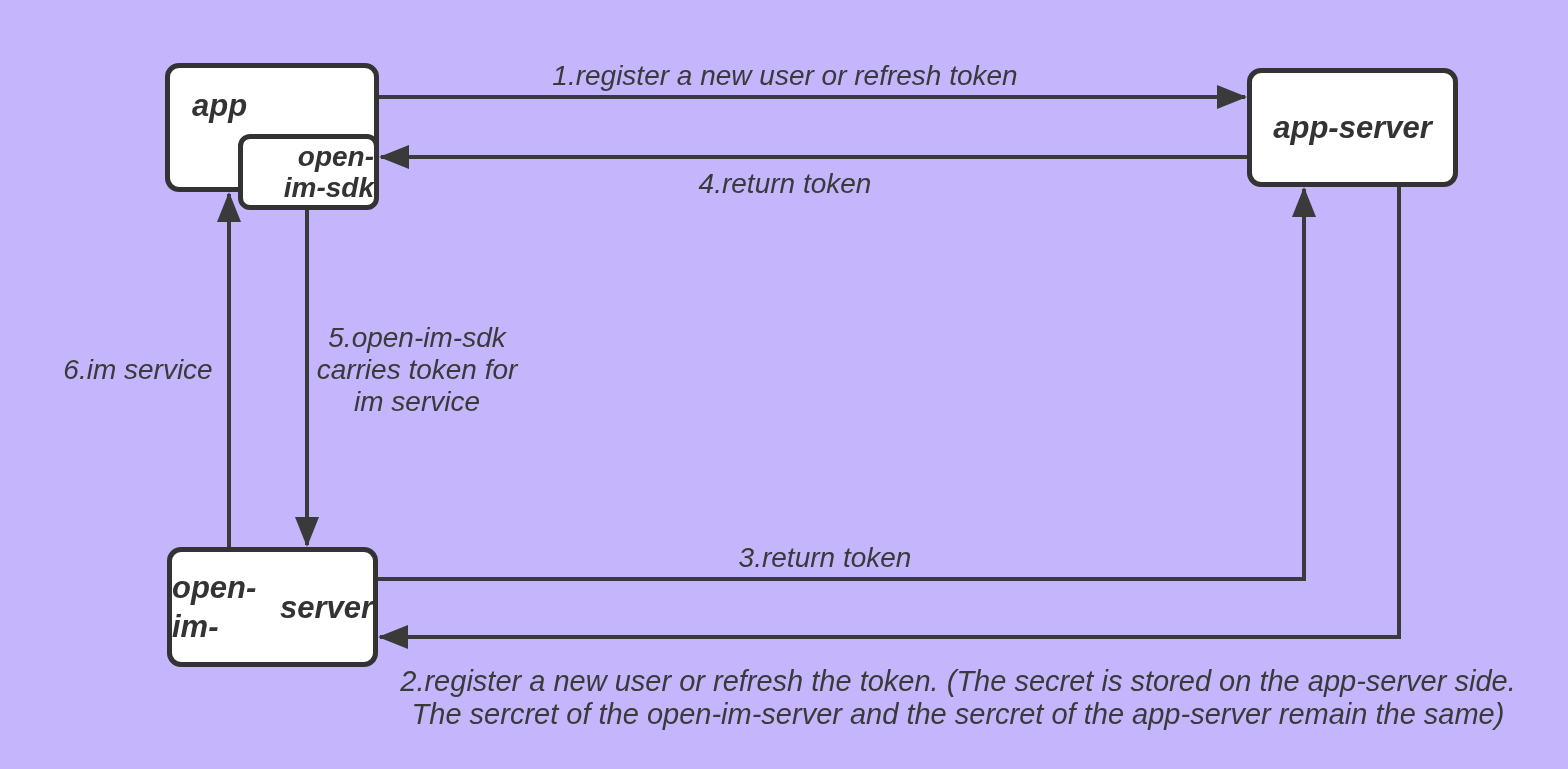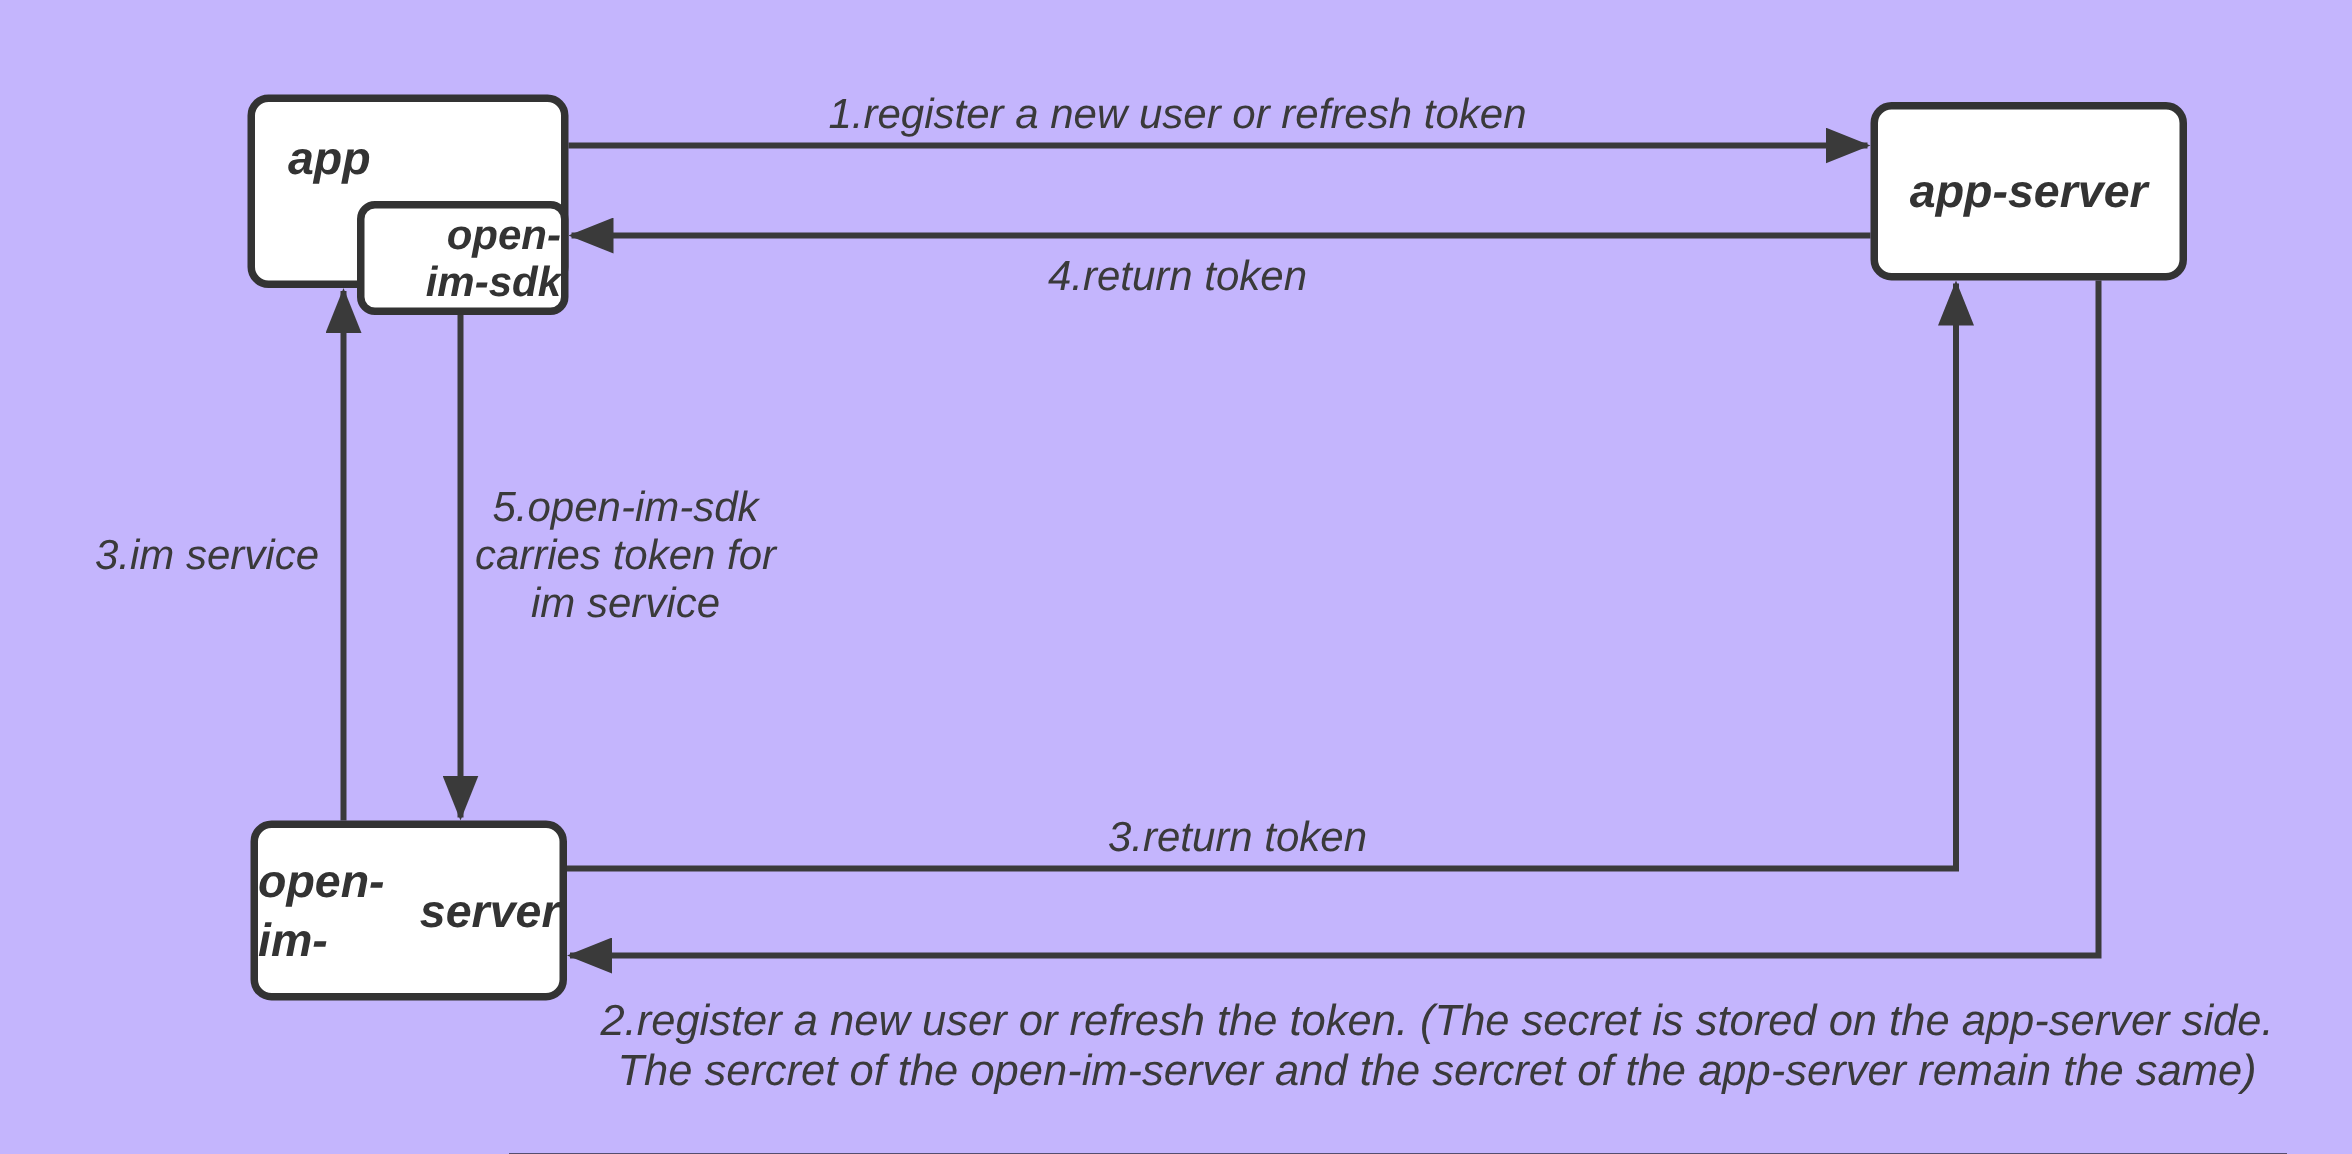--- a/index.html
+++ b/index.html
@@ -125,21 +125,21 @@
   <div class="edge-label edge-label-1">1.register a new user or refresh token</div>
 
   <div class="edge-label edge-label-4">4.return token</div>
 
   <div class="edge-label edge-label-5">
     <div>5.open-im-sdk</div>
     <div>carries token for</div>
     <div>im service</div>
   </div>
 
-  <div class="edge-label edge-label-6">3.im service</div>
+  <div class="edge-label edge-label-6">6.im service</div>
 
   <div class="edge-label edge-label-3">3.return token</div>
 
   <div class="edge-label edge-label-2">
     <div>2.register a new user or refresh the token. (The secret is stored on the app-server side.</div>
     <div>The sercret of the open-im-server and the sercret of the app-server remain the same)</div>
   </div>
 
 </div>
 

